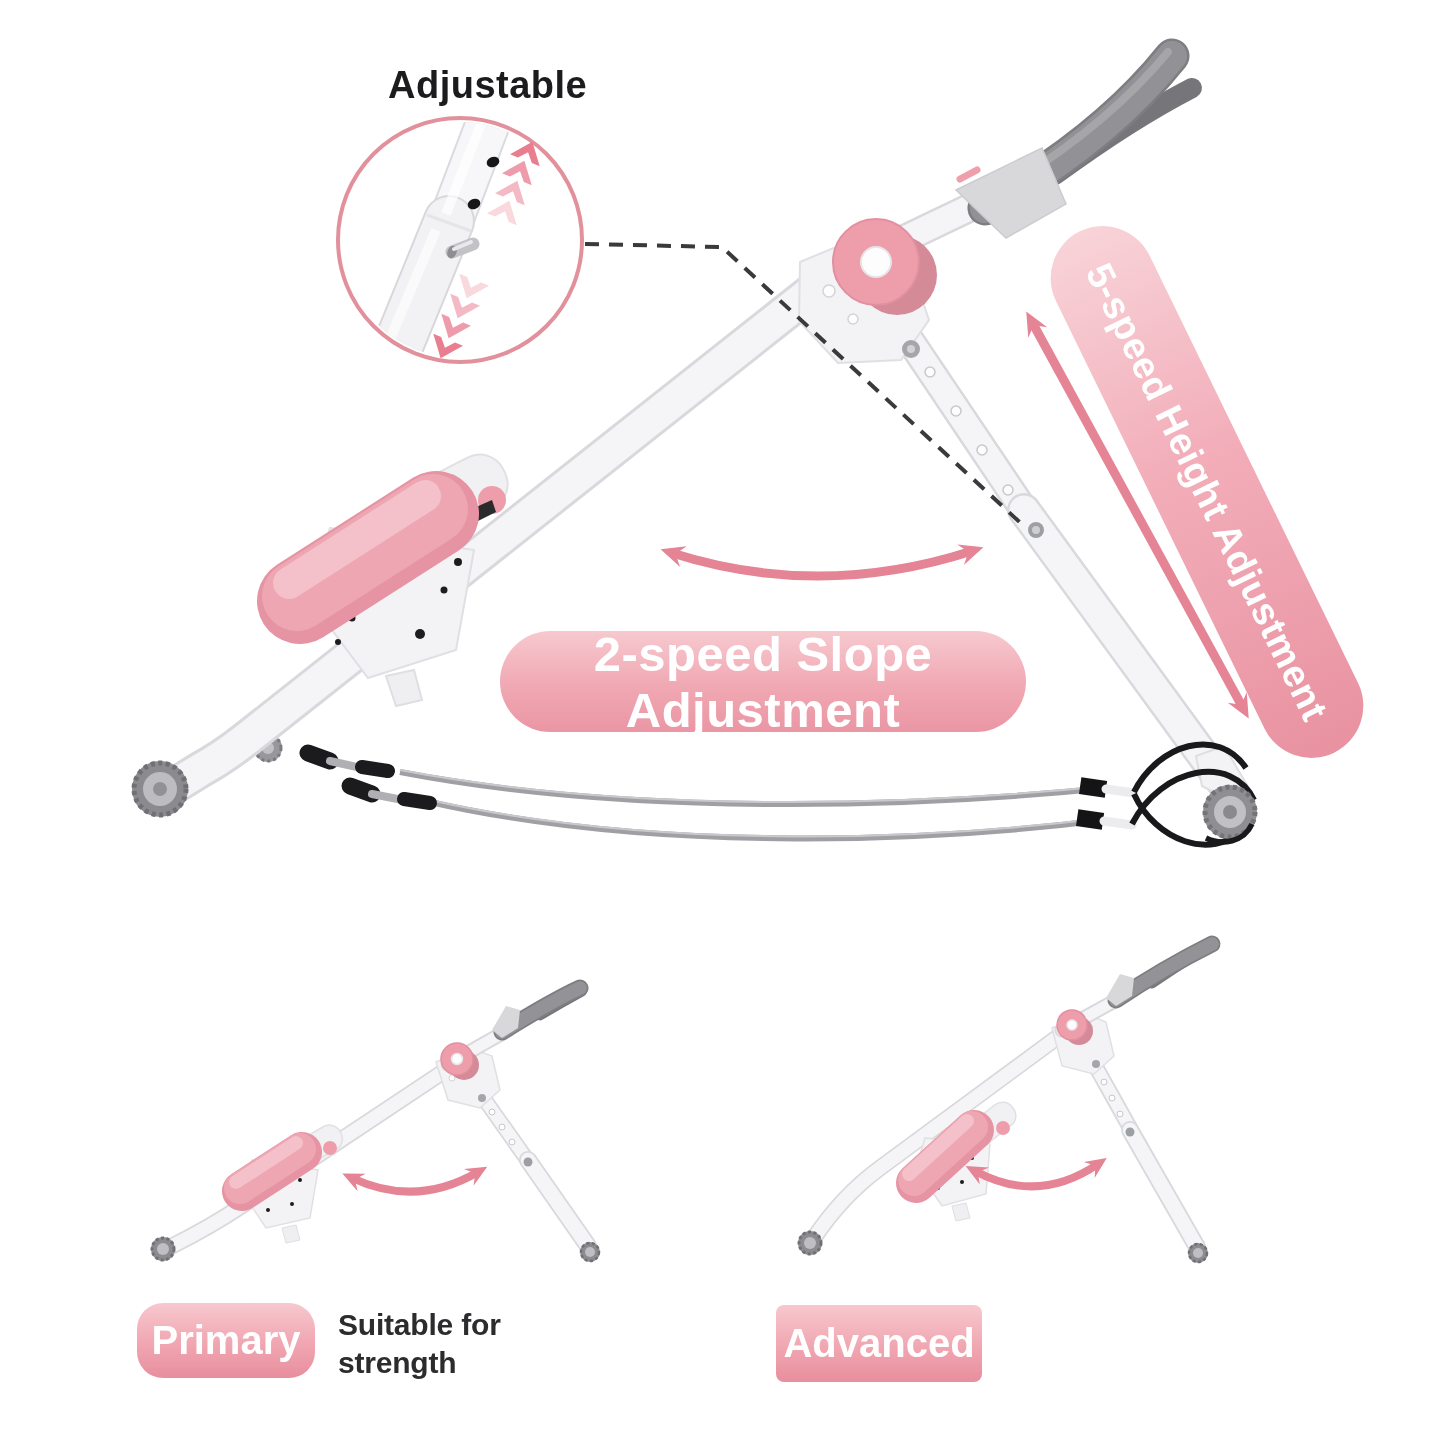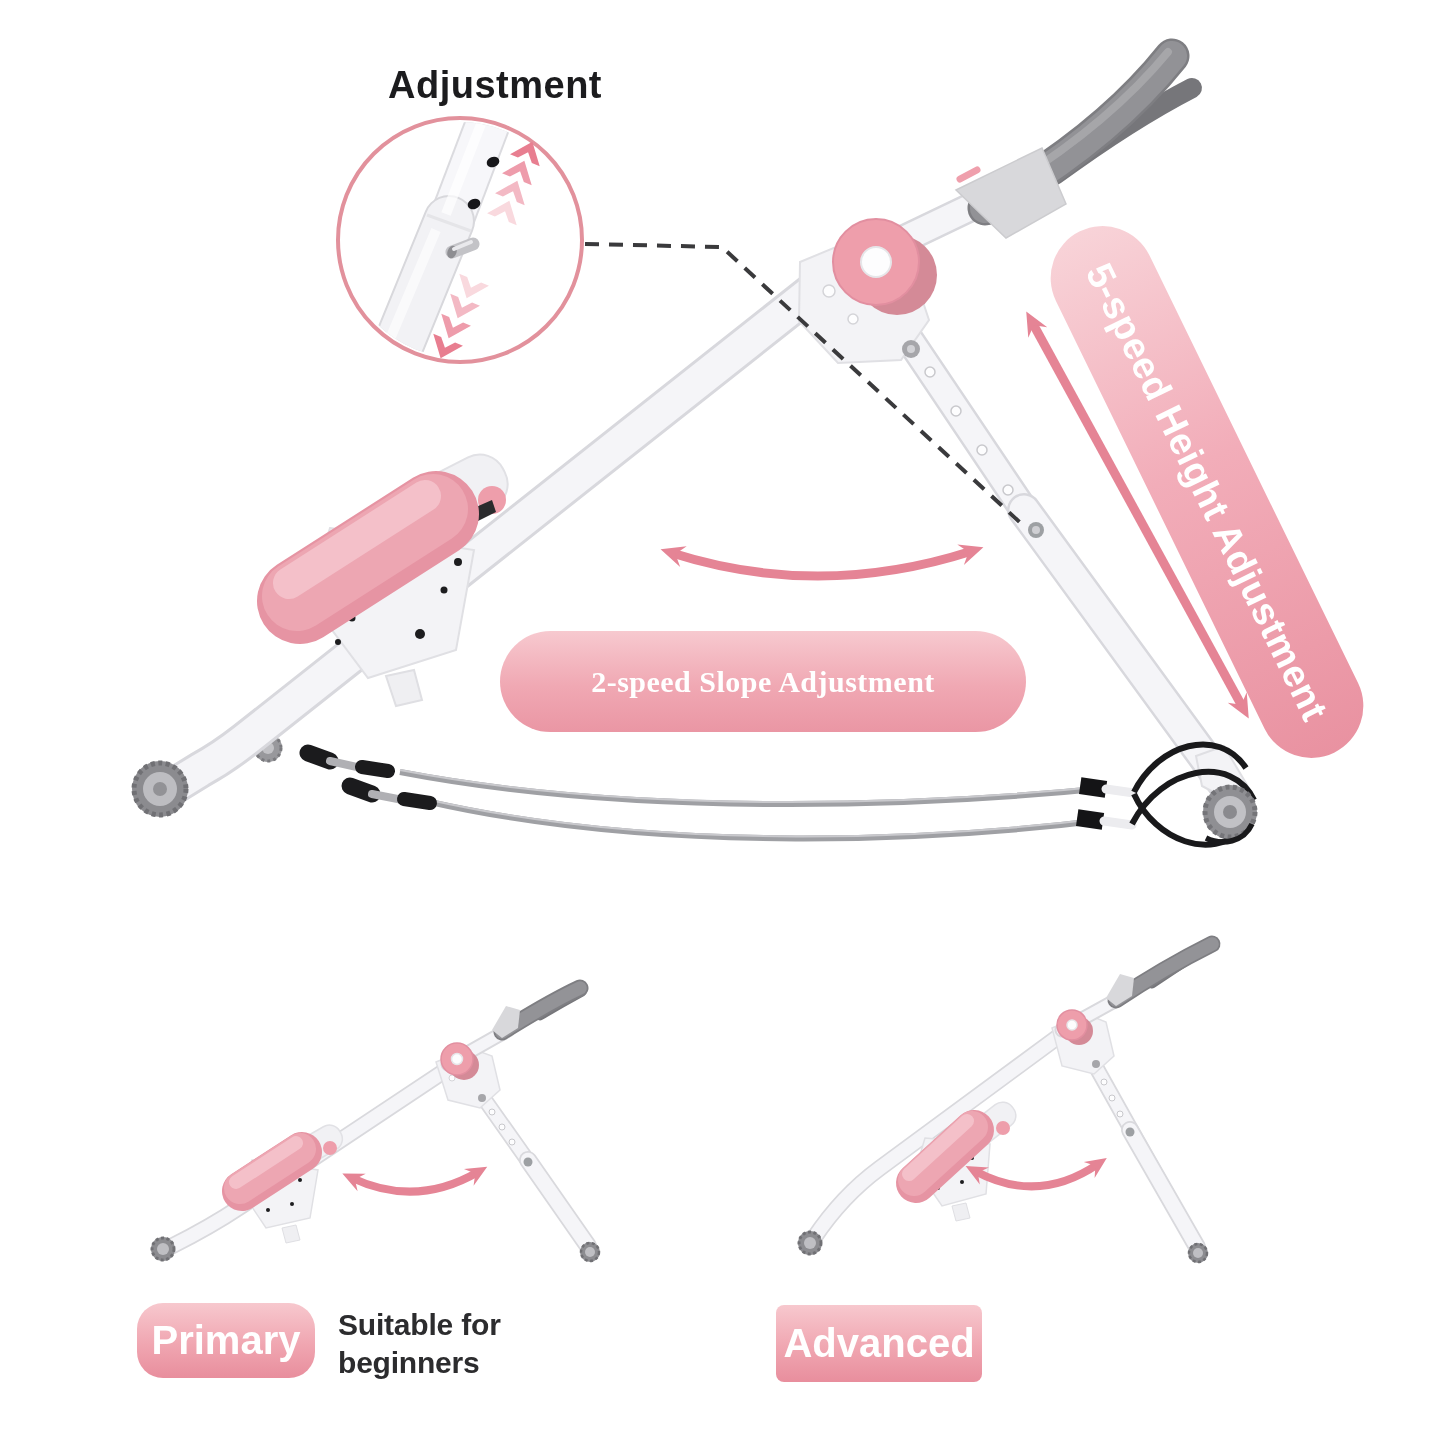--- a/index.html
+++ b/index.html
@@ -8,23 +8,22 @@
   svg.scene { position:absolute; left:0; top:0; }
   .overlay { position:absolute; }
   .adjustable-label {
     left:388px; top:64px; font-size:38px; font-weight:600; color:#1c1c1e; letter-spacing:0.5px;
   }
   .banner {
     display:flex; align-items:center; justify-content:center;
     color:#ffffff; font-weight:700; letter-spacing:0.5px; text-align:center;
   }
   .banner-slope {
-    left:500px; top:631px; width:526px; height:101px; border-radius:51px; font-size:30px;
+    left:500px; top:631px; width:526px; height:101px; border-radius:51px; font-size:49px;
     background:linear-gradient(180deg,#f7c9cf 0%,#f0a8b3 55%,#ea96a4 100%);
-    font-family:Liberation Serif, serif;
   }
   .banner-height {
     left:1207px; top:492px; width:580px; height:104px; border-radius:52px; font-size:38px;
     margin-left:-290px; margin-top:-52px;
     transform:rotate(64deg);
     background:linear-gradient(90deg,#f8d3d8 0%,#f2adb9 45%,#e992a1 100%);
   }
   .badge {
     display:flex; align-items:center; justify-content:center;
     color:#ffffff; font-weight:700; font-size:40px;
@@ -316,25 +315,25 @@
     <polygon points="952,1206 966,1203 970,1218 956,1221" fill="#efeff2" stroke="#dfdfe3" stroke-width="1"></polygon>
     <g>
       <path d="M 916 1183 L 974 1130" stroke="#e694a3" stroke-width="40" fill="none" stroke-linecap="round"></path>
       <path d="M 914 1180 L 972 1127" stroke="#eda6b2" stroke-width="32" fill="none" stroke-linecap="round"></path>
       <path d="M 909 1174 L 967 1121" stroke="#f4c0c9" stroke-width="14" fill="none" stroke-linecap="round"></path>
     </g>
     <path d="M 975 1171 Q 1038 1205 1098 1164" stroke="#e58495" stroke-width="8" fill="none" marker-start="url(#ah)" marker-end="url(#ah)"></path>
   </g>
 </svg>
 
-<div class="overlay adjustable-label">Adjustment</div>
+<div class="overlay adjustable-label">Adjustable</div>
 
 <div class="overlay banner banner-height">5-speed Height Adjustment</div>
 
 <div class="overlay banner banner-slope">2-speed Slope Adjustment</div>
 
 <div class="overlay badge badge-primary">Primary</div>
 <div class="overlay desc desc-primary">Suitable for
-beginners</div>
+strength</div>
 
 <div class="overlay badge badge-advanced">Advanced</div>
 
 </div>
 
 </body></html>

